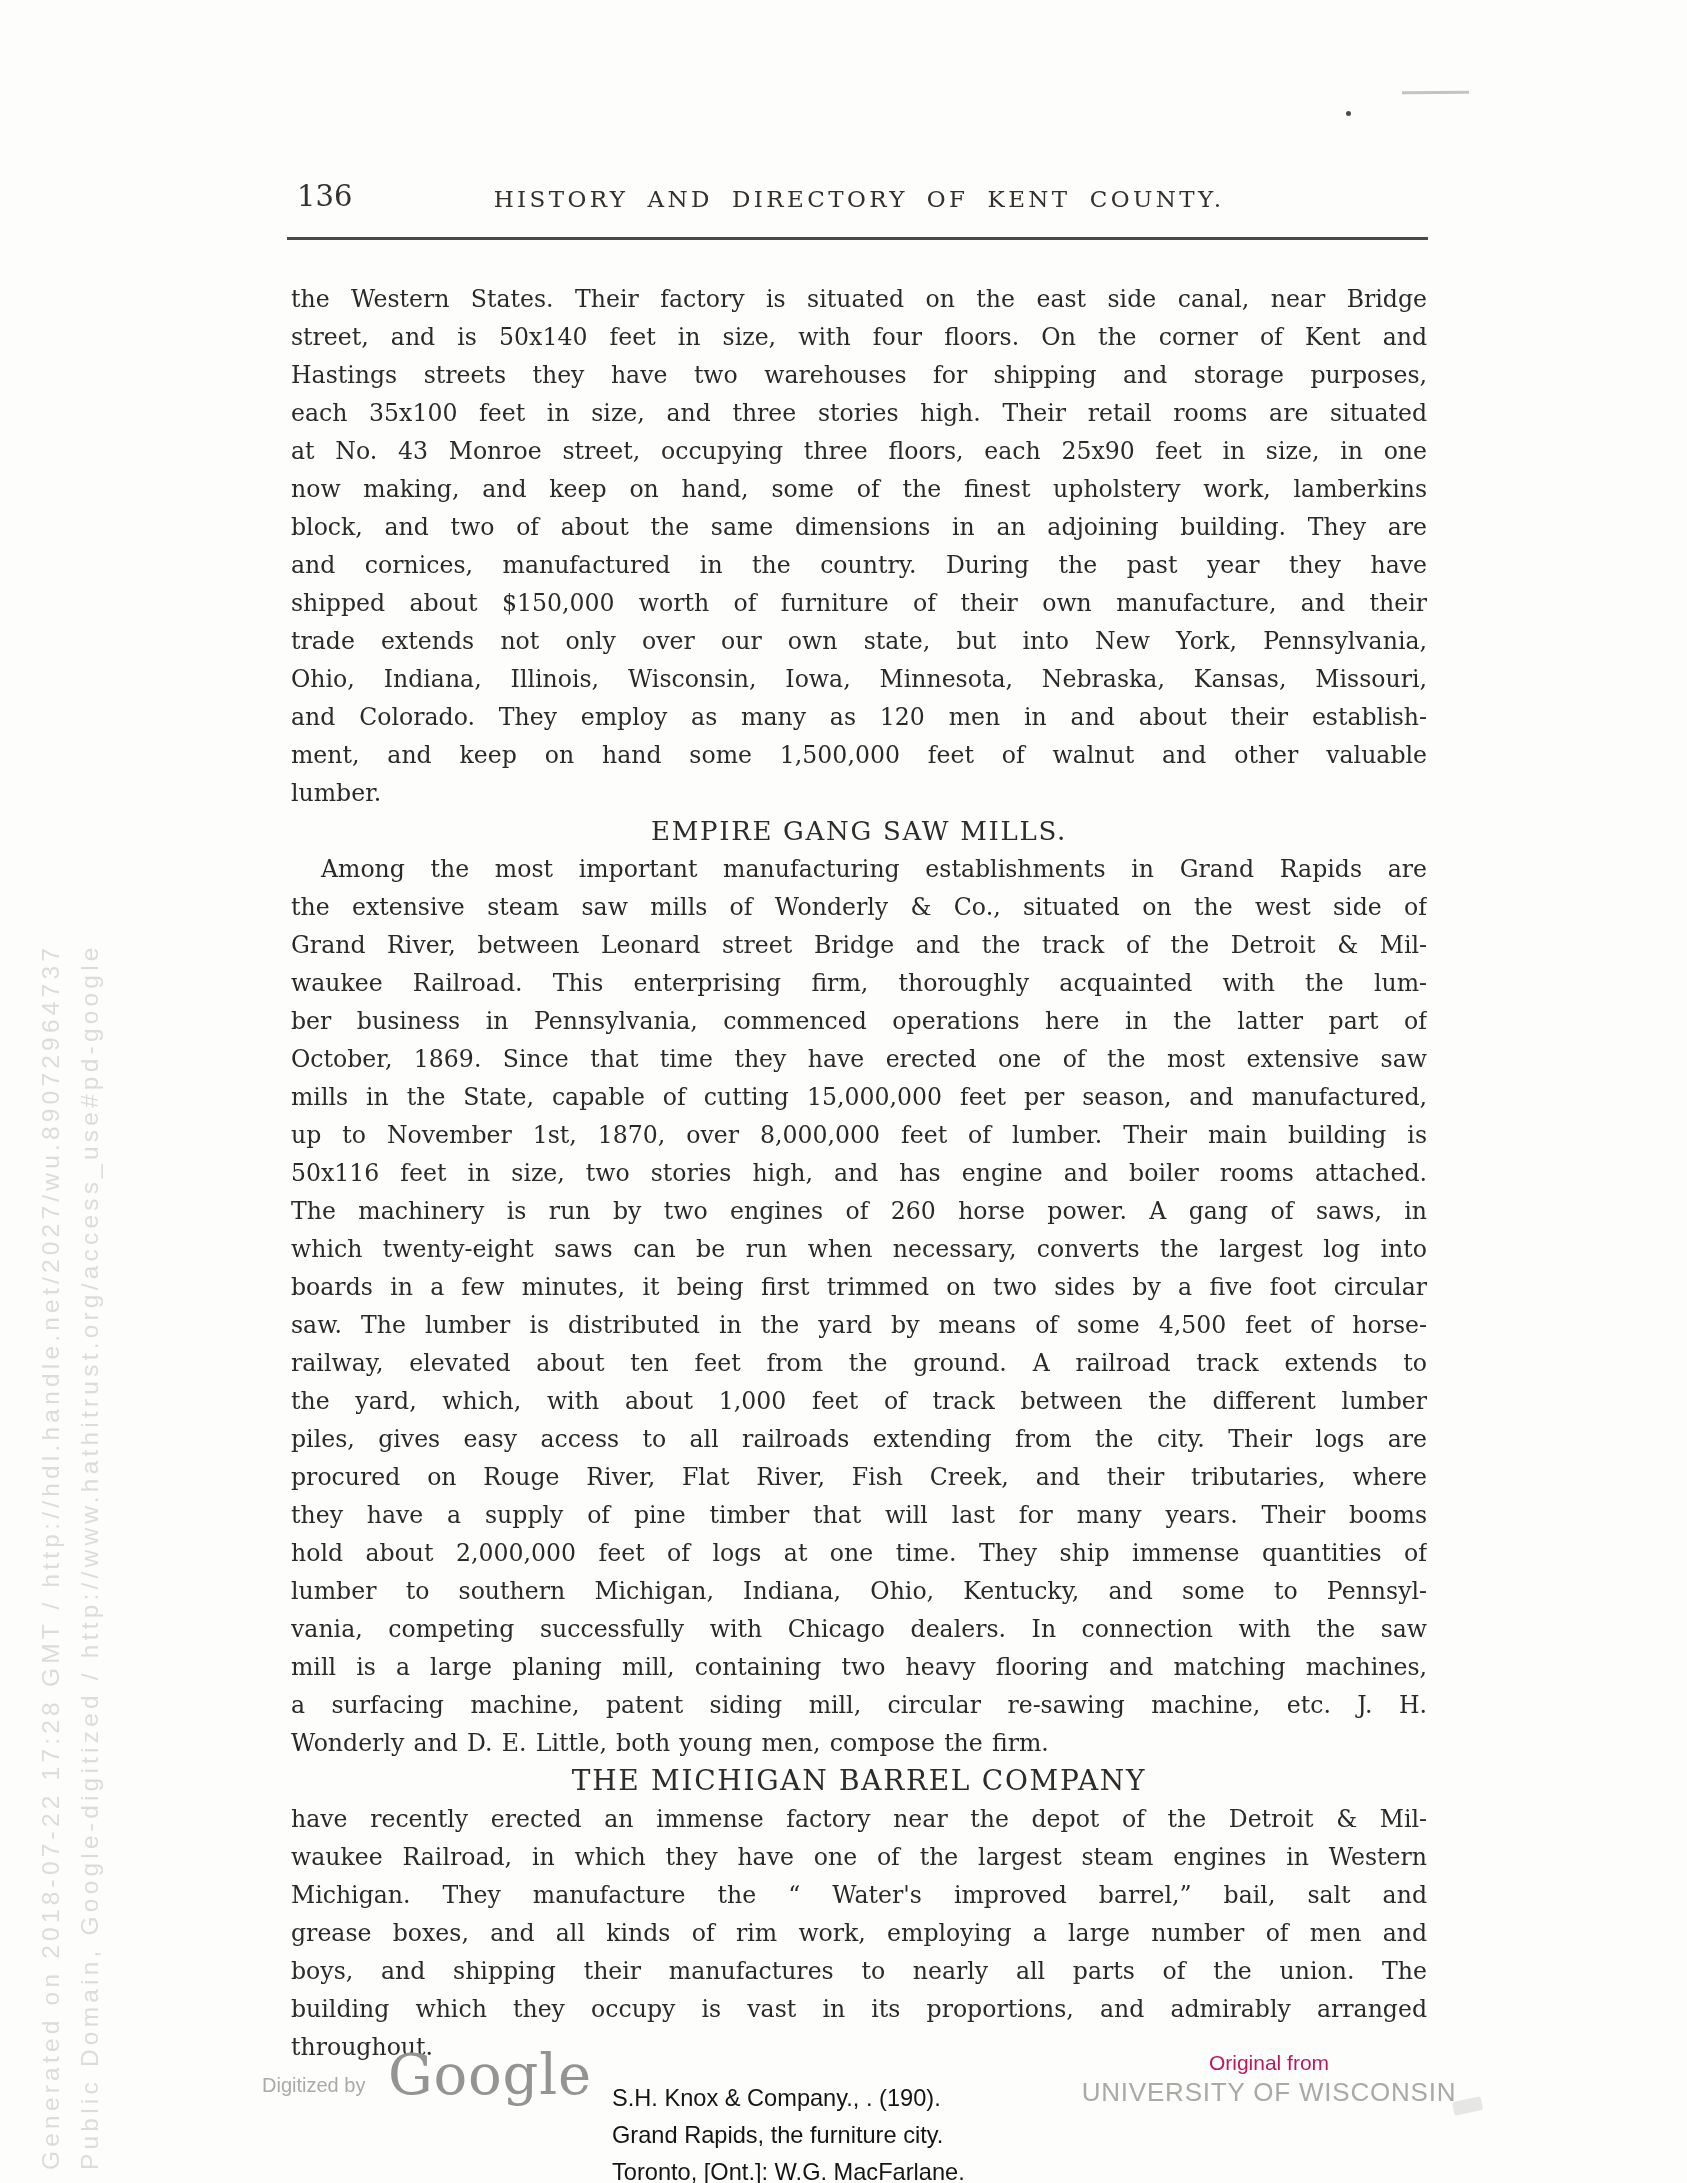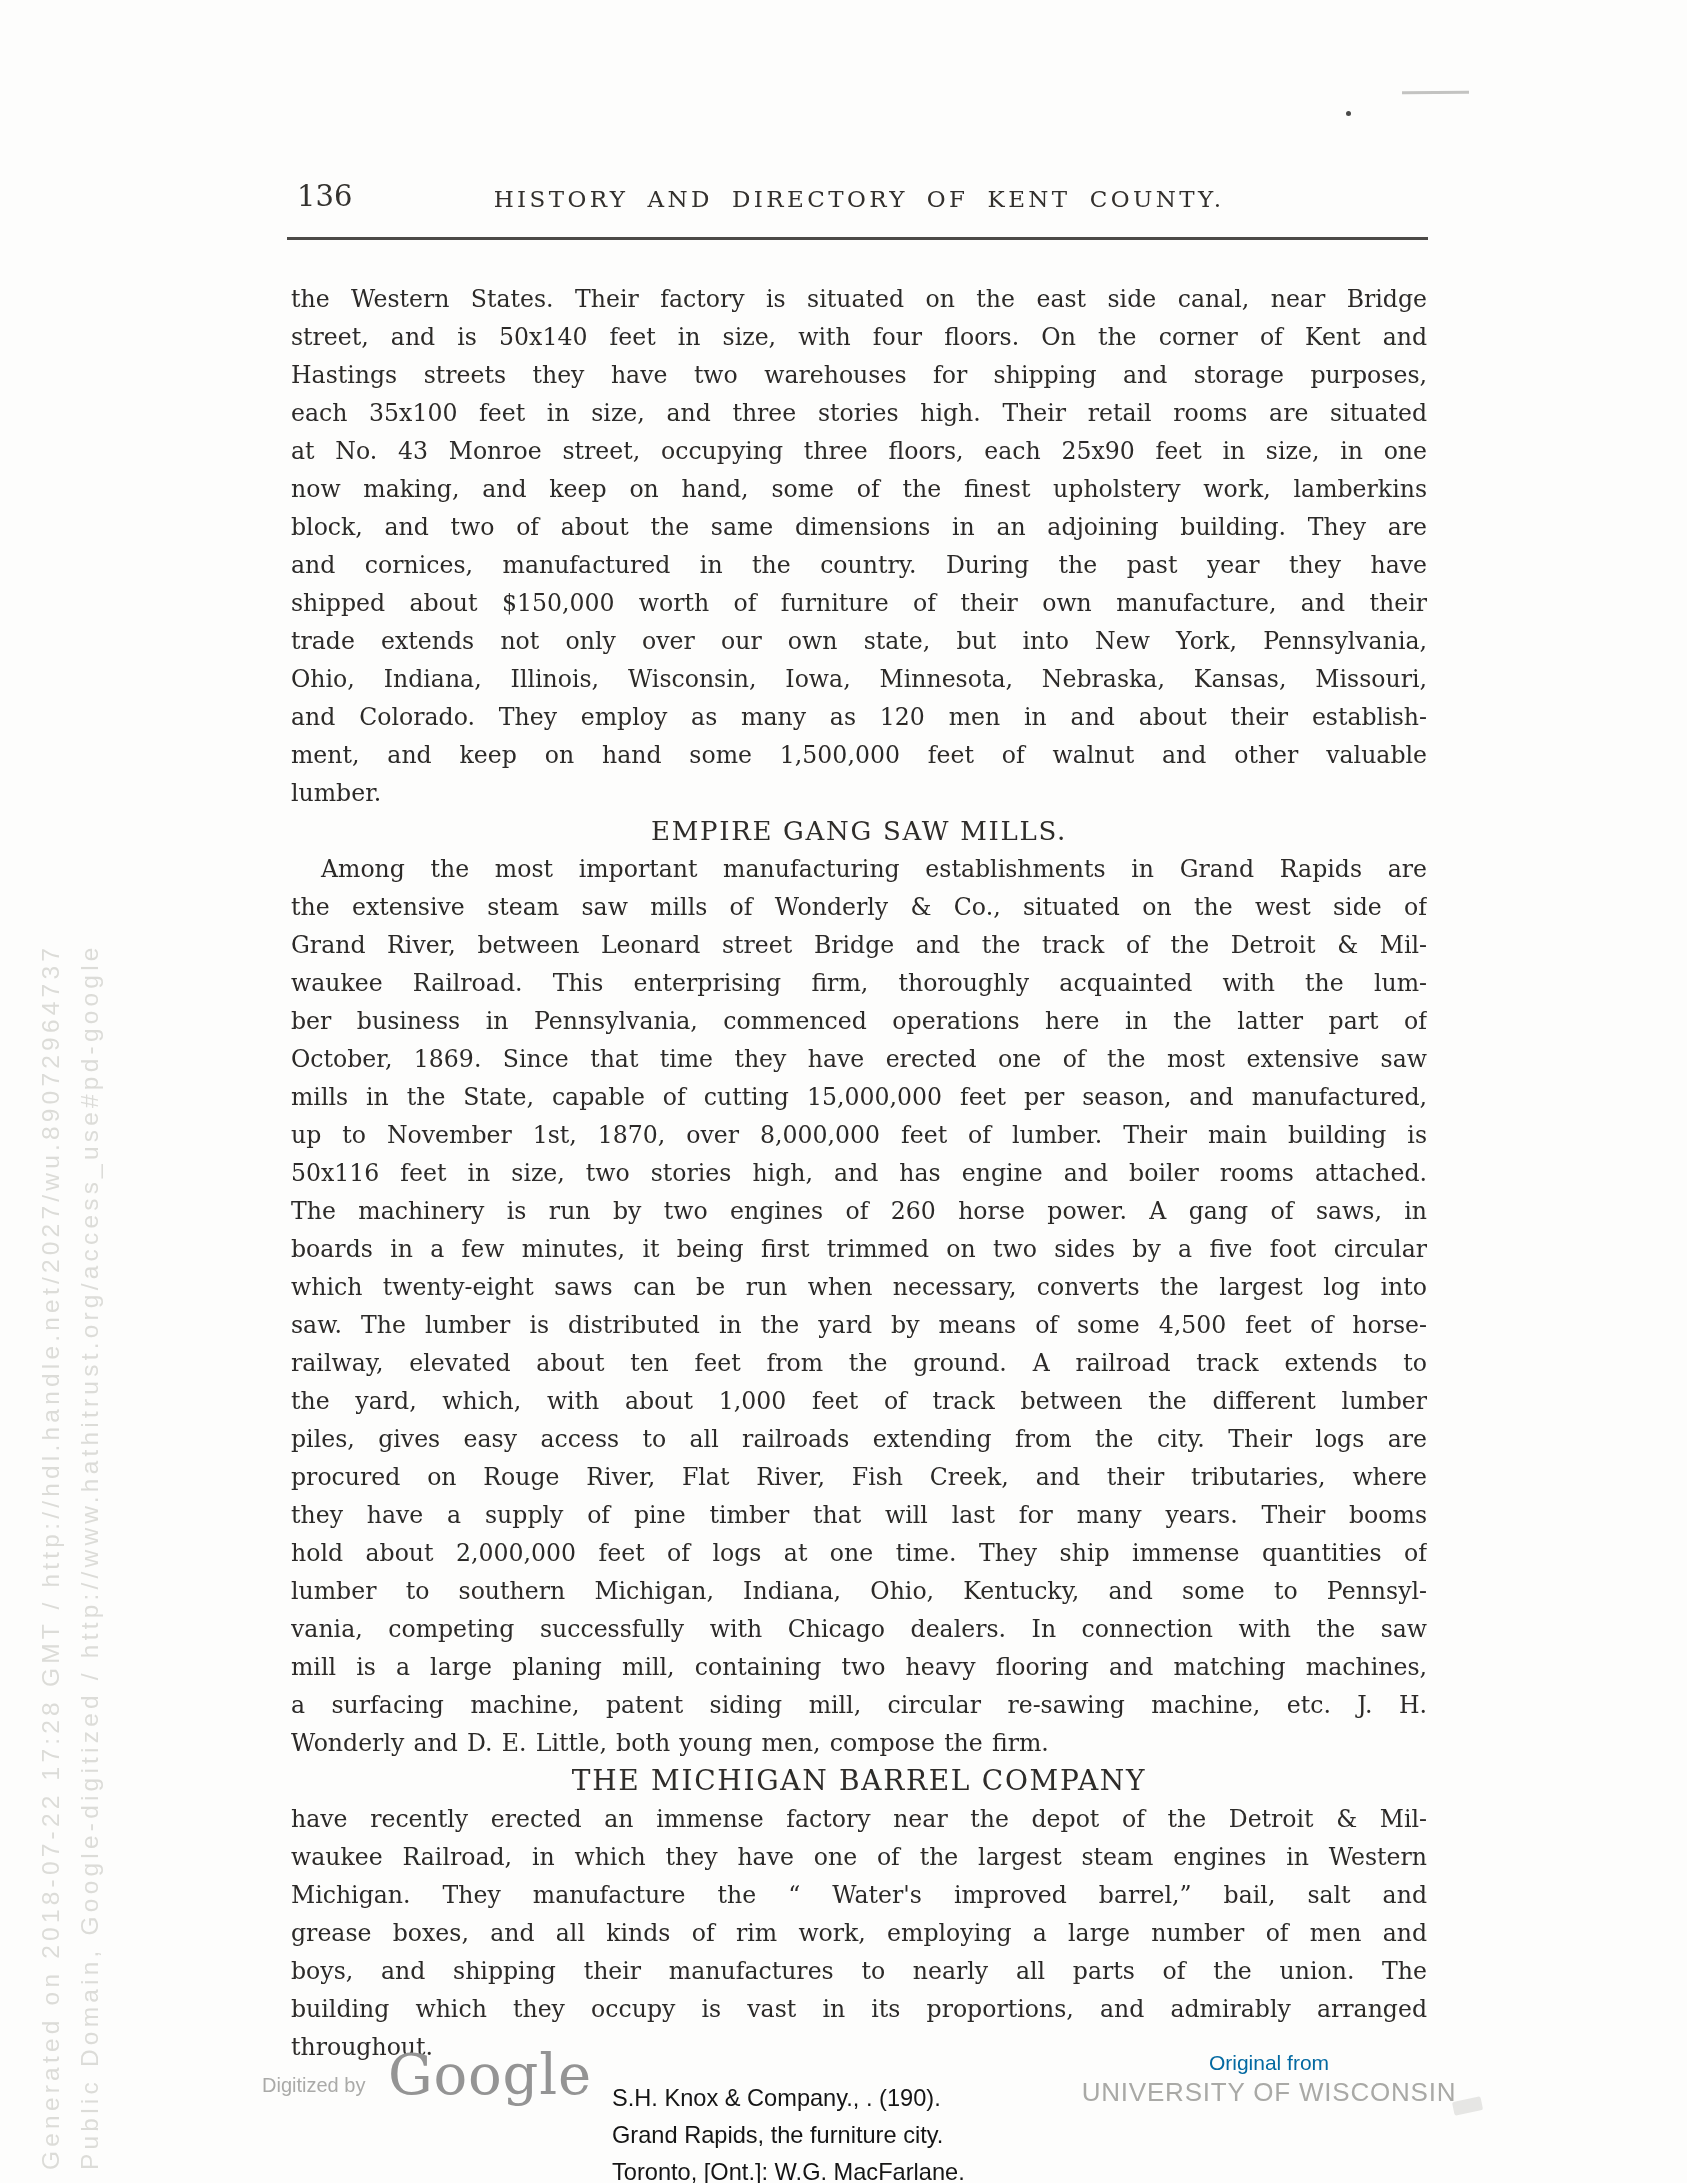--- a/index.html
+++ b/index.html
@@ -35,21 +35,21 @@
   
   .digitized{position:absolute;left:262px;top:2074px;font-family:"Liberation Sans",sans-serif;
              font-size:20px;color:#aaaaa8;}
   .glogo{position:absolute;left:388px;top:2042px;font-family:"DejaVu Serif","Liberation Serif",serif;
          font-size:56px;letter-spacing:0.8px;color:#949494;}
   .citation{position:absolute;left:612px;top:2052px;font-family:"Liberation Sans",sans-serif;
             font-size:23.6px;color:#151515;margin-top:28px;}
   .cit-line{height:37px;line-height:37px;}
   .origblock{position:absolute;left:1071px;top:2050px;width:396px;text-align:center;
              font-family:"Liberation Sans",sans-serif;}
-  .origfrom{font-size:21px;color:#0369a1;line-height:25px;}
+  .origfrom{font-size:21px;color:#be185d;line-height:25px;}
   .institution{font-size:26px;color:#a9a9a6;letter-spacing:0.8px;line-height:34px;}
 </style>
 </head>
 <body>
 
 <div class="page">
 
   <div class="vtext v1">Generated on 2018-07-22 17:28 GMT / http://hdl.handle.net/2027/wu.89072964737</div>
   <div class="vtext v2">Public Domain, Google-digitized / http://www.hathitrust.org/access_use#pd-google</div>
 
@@ -83,22 +83,22 @@
         <div class="jline">Among the most important manufacturing establishments in Grand Rapids are</div>
         <div class="jline">the extensive steam saw mills of Wonderly &amp; Co., situated on the west side of</div>
         <div class="jline">Grand River, between Leonard street Bridge and the track of the Detroit &amp; Mil-</div>
         <div class="jline">waukee Railroad.  This enterprising firm, thoroughly acquainted with the lum-</div>
         <div class="jline">ber business in Pennsylvania, commenced operations here in the latter part of</div>
         <div class="jline">October, 1869.  Since that time they have erected one of the most extensive saw</div>
         <div class="jline">mills in the State, capable of cutting 15,000,000 feet per season, and manufactured,</div>
         <div class="jline">up to November 1st, 1870, over 8,000,000 feet of lumber.  Their main building is</div>
         <div class="jline">50x116 feet in size, two stories high, and has engine and boiler rooms attached.</div>
         <div class="jline">The machinery is run by two engines of 260 horse power.  A gang of saws, in</div>
+        <div class="jline">which twenty-eight saws can be run when necessary, converts the largest log into</div>
         <div class="jline">boards in a few minutes, it being first trimmed on two sides by a five foot circular</div>
-        <div class="jline">which twenty-eight saws can be run when necessary, converts the largest log into</div>
         <div class="jline">saw.  The lumber is distributed in the yard by means of some 4,500 feet of horse-</div>
         <div class="jline">railway, elevated about ten feet from the ground.  A railroad track extends to</div>
         <div class="jline">the yard, which, with about 1,000 feet of track between the different lumber</div>
         <div class="jline">piles, gives easy access to all railroads extending from the city.  Their logs are</div>
         <div class="jline">procured on Rouge River, Flat River, Fish Creek, and their tributaries, where</div>
         <div class="jline">they have a supply of pine timber that will last for many years.  Their booms</div>
         <div class="jline">hold about 2,000,000 feet of logs at one time.  They ship immense quantities of</div>
         <div class="jline">lumber to southern Michigan, Indiana, Ohio, Kentucky, and some to Pennsyl-</div>
         <div class="jline">vania, competing successfully with Chicago dealers.  In connection with the saw</div>
         <div class="jline">mill is a large planing mill, containing two heavy flooring and matching machines,</div>

